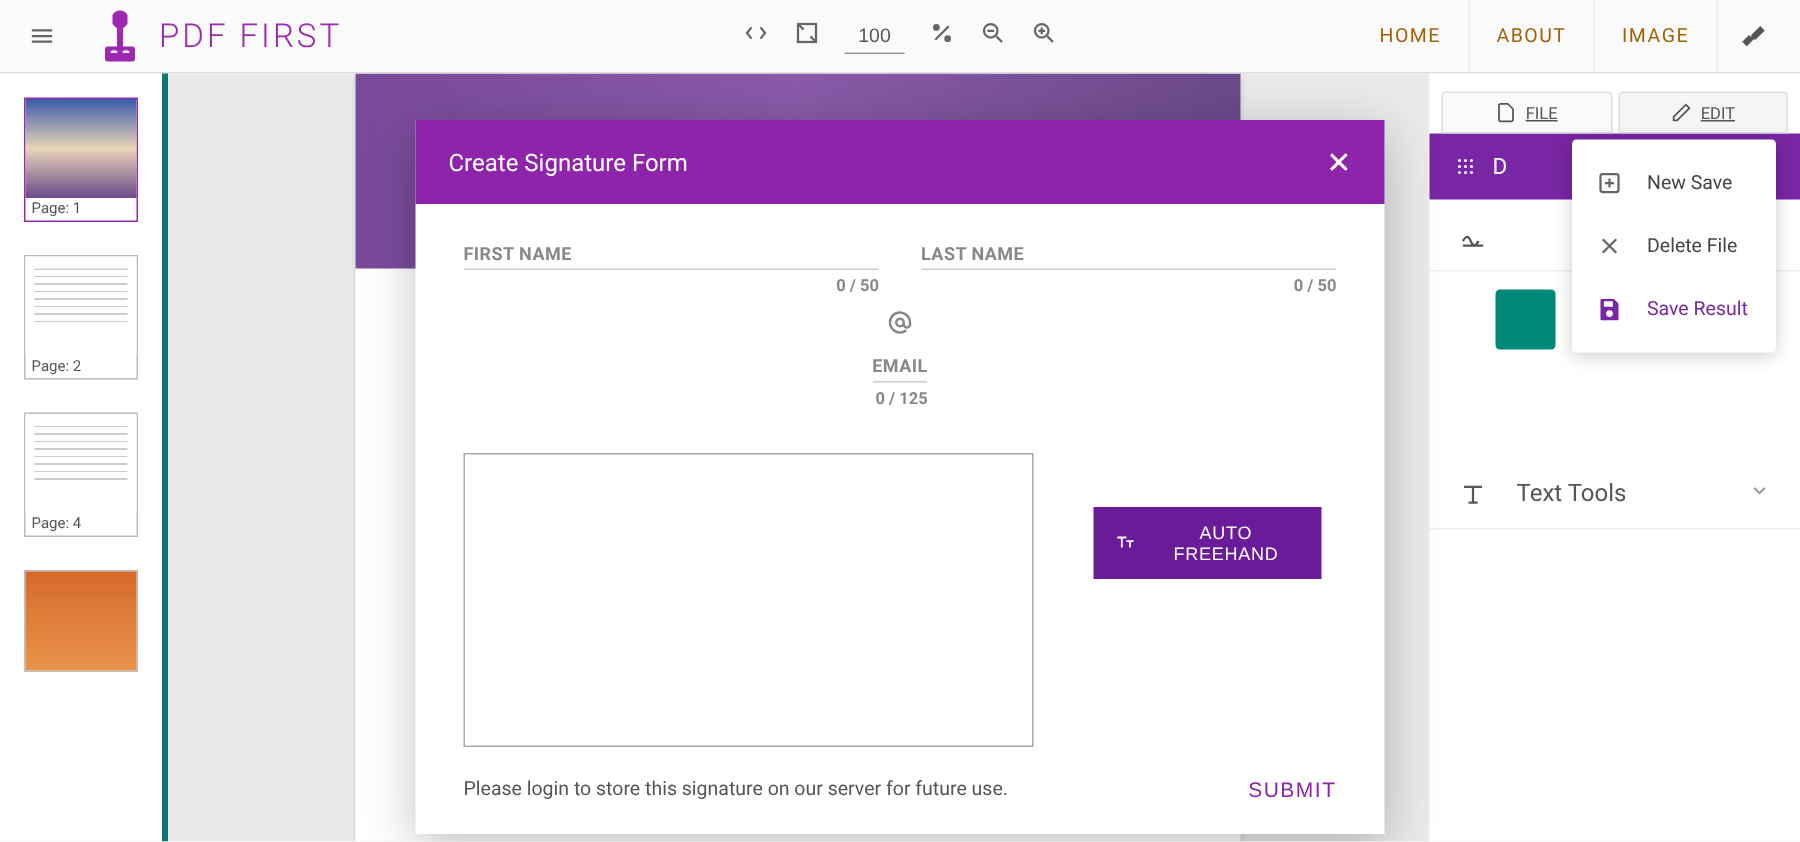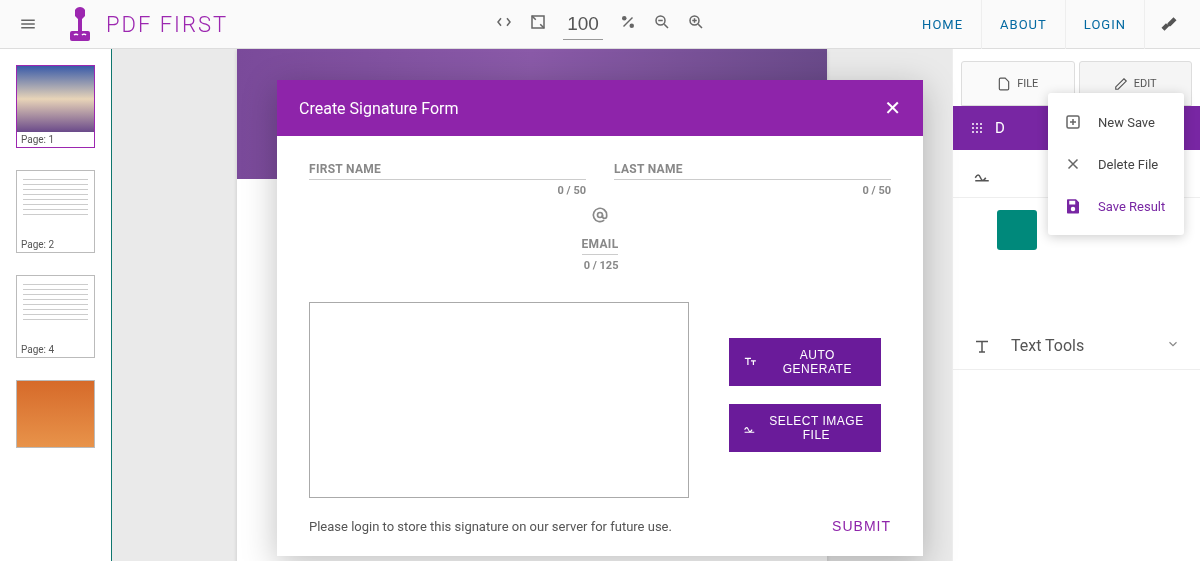--- a/index.html
+++ b/index.html
@@ -5,45 +5,45 @@
   * { box-sizing: border-box; margin: 0; padding: 0; }
   body { font-family: -apple-system, BlinkMacSystemFont, "Segoe UI", Roboto, sans-serif; background: #f5f5f5; overflow: hidden; width: 1200px; height: 561px; position: relative; }
   
   
   .topbar { height: 49px; background: #fafafa; border-bottom: 1px solid #ddd; display: flex; align-items: center; padding: 0 8px; }
   .hamburger { width: 40px; height: 40px; display: flex; align-items: center; justify-content: center; cursor: pointer; color: #666; }
   .logo-wrap { display: flex; align-items: center; gap: 10px; margin-left: 16px; }
   .logo-icon { width: 32px; height: 38px; }
   .logo-text { color: #9c27b0; font-size: 22px; font-weight: 300; letter-spacing: 2px; }
   .toolbar-center { position: absolute; left: 50%; transform: translateX(-50%); display: flex; align-items: center; gap: 16px; color: #666; }
-  .zoom-input { border: none; border-bottom: 1px solid #999; background: transparent; width: 40px; text-align: center; font-size: 19px; padding: 4px 0; color: #555; }
+  .zoom-input { border: none; border-bottom: 1px solid #999; background: transparent; width: 40px; text-align: center; font-size: 13px; padding: 4px 0; color: #555; }
   .topbar-right { margin-left: auto; display: flex; align-items: center; }
-  .nav-link { padding: 0 18px; height: 49px; display: flex; align-items: center; color: #0369a1; font-size: 13px; letter-spacing: 1px; border-left: 1px solid #eee; cursor: pointer; }
+  .nav-link { padding: 0 18px; height: 49px; display: flex; align-items: center; color: #a16207; font-size: 13px; letter-spacing: 1px; border-left: 1px solid #eee; cursor: pointer; }
   .nav-link:first-child { border-left: none; }
   .tools-icon { width: 48px; display: flex; align-items: center; justify-content: center; height: 49px; border-left: 1px solid #eee; color: #555; cursor: pointer; }
   
   
   .main { display: flex; height: calc(561px - 49px); }
-  .thumbs { width: 112px; background: #fff; border-right: 1px solid #0f766e; padding: 16px 16px; overflow-y: auto; }
+  .thumbs { width: 112px; background: #fff; border-right: 4px solid #0f766e; padding: 16px 16px; overflow-y: auto; }
   .thumb { border: 1px solid #bbb; margin-bottom: 22px; background: #fff; }
   .thumb.sel { border-color: #9c27b0; }
   .thumb-img { width: 100%; height: 66px; background: linear-gradient(180deg,#3a5ba8,#e8d4b8,#6a4a8a); }
   .thumb-img.doc { background: #fff; position: relative; }
   .thumb-img.doc::after { content:''; position:absolute; top:8px; left:6px; right:6px; bottom:20px; background: repeating-linear-gradient(#ccc 0 1px, transparent 1px 5px); }
   .thumb-label { font-size: 10px; padding: 2px 4px; color: #555; }
   
   .canvas-area { flex: 1; background: #eaeaea; position: relative; overflow: hidden; }
   .doc-page { position: absolute; top: 0; left: 50%; transform: translateX(-50%); width: 590px; background: #fff; height: 700px; box-shadow: 0 1px 4px rgba(0,0,0,0.15); }
   .doc-header-img { height: 130px; background: linear-gradient(90deg,#7a4a9a,#8a5aa8,#6a4a8a); position: relative; }
   .doc-body { padding: 40px 50px; color: #555; font-size: 13px; line-height: 1.6; }
   
   
   .rightbar { width: 248px; background: #fff; border-left: 1px solid #eee; position: relative; }
   .rb-tabs { display: flex; padding: 12px 8px 0; gap: 4px; }
-  .rb-tab { flex: 1; background: #f5f5f5; border: 1px solid #ddd; display: flex; align-items: center; justify-content: center; gap: 6px; font-size: 11px; color: #555; height: 45px; border-radius: 3px 3px 0 0; cursor: pointer; }
+  .rb-tab { flex: 1; background: #f5f5f5; border: 1px solid #ddd; display: flex; align-items: center; justify-content: center; gap: 6px; font-size: 11px; color: #555; height: 28px; border-radius: 3px 3px 0 0; cursor: pointer; text-decoration: underline; }
   .rb-tab.file { background: #fafafa; }
   .rb-panel-purple { background: #7826a3; color: #fff; height: 44px; display: flex; align-items: center; padding: 0 16px; font-size: 15px; margin-top: 0; }
   .rb-section { display: flex; align-items: center; height: 48px; padding: 0 20px; border-bottom: 1px solid #eee; color: #555; gap: 20px; cursor: pointer; }
   .chev { margin-left: auto; color: #888; }
   
   
   .file-menu { position: absolute; top: 44px; right: 16px; width: 136px; background: #fff; box-shadow: 0 2px 12px rgba(0,0,0,0.2); border-radius: 3px; z-index: 50; padding: 8px 0; }
   .file-menu-item { display: flex; align-items: center; gap: 16px; padding: 12px 16px; font-size: 13px; color: #444; cursor: pointer; }
   .file-menu-item.accent { color: #7826a3; }
   .file-menu-item svg { color: #666; flex-shrink: 0; }
@@ -108,21 +108,21 @@
           <path d="M15 15l5 5M7 10h6"></path>
         </svg></span>
     <span><svg class="icon-svg" viewBox="0 0 24 24" fill="none" stroke="currentColor" stroke-width="2">
           <circle cx="10" cy="10" r="6"></circle>
           <path d="M15 15l5 5M7 10h6M10 7v6"></path>
         </svg></span>
   </div>
   <div class="topbar-right">
     <div class="nav-link">HOME</div>
     <div class="nav-link">ABOUT</div>
-    <div class="nav-link">LOGIN</div>
+    <div class="nav-link">IMAGE</div>
     <div class="tools-icon">
       <svg class="icon-svg" viewBox="0 0 24 24" fill="currentColor">
           <path d="M22 7l-4-4-8 8v4h4l8-8zM2 17l4 4 6-6-4-4-6 6z"></path>
         </svg>
     </div>
   </div>
 </div>
 
 <div class="main">
 
@@ -257,27 +257,21 @@
         <div class="field-counter">0 / 125</div>
       </div>
     </div>
     <div class="sig-row">
       <div class="sig-canvas"></div>
       <div class="sig-buttons">
         <button class="sig-btn">
           <svg width="16" height="16" viewBox="0 0 24 24" fill="currentColor">
               <path d="M3 5h10v2H9v10H7V7H3V5zm10 4h8v2h-3v6h-2v-6h-3V9z"></path>
             </svg>
-          <span>AUTO GENERATE</span>
-        </button>
-        <button class="sig-btn">
-          <svg width="16" height="16" viewBox="0 0 24 24" fill="none" stroke="currentColor" stroke-width="2">
-              <path d="M3 15c3-5 5-5 7 0s4 5 7 0M3 20h18"></path>
-            </svg>
-          <span>SELECT IMAGE FILE</span>
+          <span>AUTO FREEHAND</span>
         </button>
       </div>
     </div>
   </div>
   <div class="modal-footer">
     <span class="footer-note">Please login to store this signature on our server for future use.</span>
     <button class="submit-btn">SUBMIT</button>
   </div>
 </div>
 

